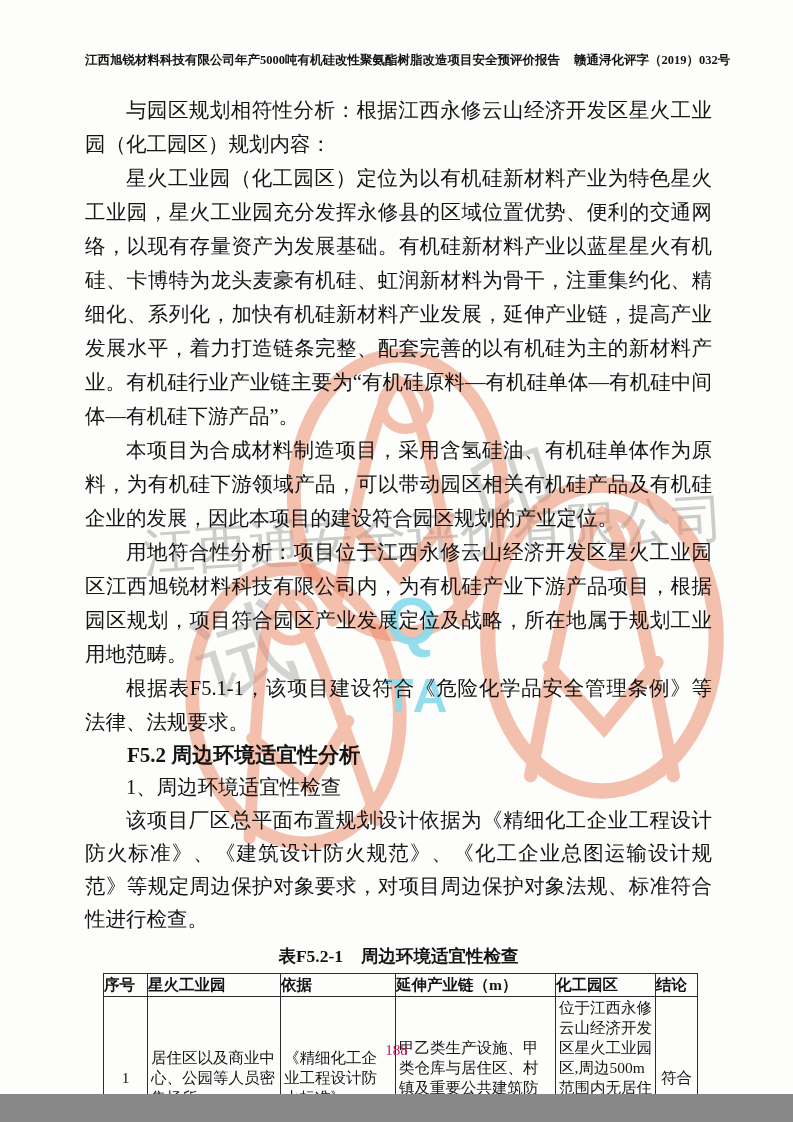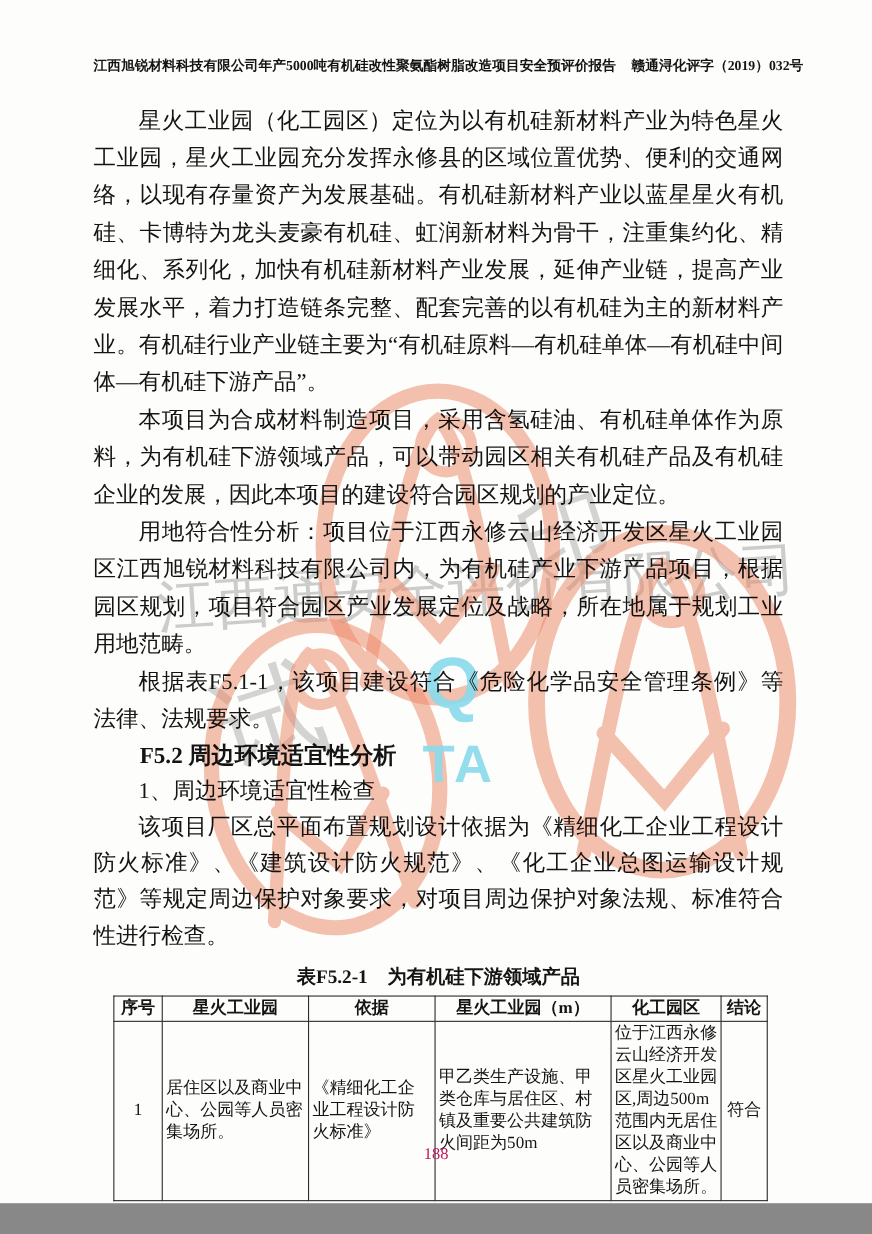--- a/index.html
+++ b/index.html
@@ -35,21 +35,21 @@
   }
   .tbl-caption .cap-label{margin-right:18px;}
   table.check-table{
     border-collapse:collapse;margin:6px 0 0 18px;table-layout:fixed;
     font-size:15.5px;line-height:20px;
   }
   table.check-table th,table.check-table td{
     border:1px solid #2b2b2b;padding:1px 3px;vertical-align:middle;
     overflow:hidden;
   }
-  table.check-table th{font-weight:bold;text-align:center;padding:1px 0;}
+  table.check-table th{font-weight:bold;text-align:left;padding:1px 0;}
   td.c-center{text-align:center;}
   td.c-left{text-align:left;}
   .footer-pagenum{
     position:absolute;left:0;width:793px;top:1042px;
     text-align:center;font-size:15px;color:#be185d;
   }
   
   .watermark{
     position:absolute;inset:0;pointer-events:none;mix-blend-mode:multiply;
   }
@@ -80,48 +80,49 @@
 <div class="page">
 
   <div class="content">
 
     <div class="doc-header">
       <span class="hdr-left">江西旭锐材料科技有限公司年产5000吨有机硅改性聚氨酯树脂改造项目安全预评价报告</span>
       <span class="hdr-right">赣通浔化评字（2019）032号</span>
     </div>
 
     <div class="body-text">
+      <p>与园区规划相符性分析：根据江西永修云山经济开发区星火工业园（化工园区）规划内容：</p>
       <p>星火工业园（化工园区）定位为以有机硅新材料产业为特色星火工业园，星火工业园充分发挥永修县的区域位置优势、便利的交通网络，以现有存量资产为发展基础。有机硅新材料产业以蓝星星火有机硅、卡博特为龙头麦豪有机硅、虹润新材料为骨干，注重集约化、精细化、系列化，加快有机硅新材料产业发展，延伸产业链，提高产业发展水平，着力打造链条完整、配套完善的以有机硅为主的新材料产业。有机硅行业产业链主要为“有机硅原料—有机硅单体—有机硅中间体—有机硅下游产品”。</p>
       <p>本项目为合成材料制造项目，采用含氢硅油、有机硅单体作为原料，为有机硅下游领域产品，可以带动园区相关有机硅产品及有机硅企业的发展，因此本项目的建设符合园区规划的产业定位。</p>
       <p>用地符合性分析：项目位于江西永修云山经济开发区星火工业园区江西旭锐材料科技有限公司内，为有机硅产业下游产品项目，根据园区规划，项目符合园区产业发展定位及战略，所在地属于规划工业用地范畴。</p>
       <p>根据表F5.1-1，该项目建设符合《危险化学品安全管理条例》等法律、法规要求。</p>
 
       <p class="sec-heading">F5.2 周边环境适宜性分析</p>
       <p class="sub-heading">1、周边环境适宜性检查</p>
       <p class="sec-para">该项目厂区总平面布置规划设计依据为《精细化工企业工程设计防火标准》、《建筑设计防火规范》、《化工企业总图运输设计规范》等规定周边保护对象要求，对项目周边保护对象法规、标准符合性进行检查。</p>
 
       <div class="tbl-caption">
-        <span class="cap-label">表F5.2-1</span><span>为有机硅下游领域产品</span>
+        <span class="cap-label">表F5.2-1</span><span>周边环境适宜性检查</span>
       </div>
 
       <table class="check-table">
         <colgroup>
           <col style="width:44px">
             <col style="width:133px">
             <col style="width:115px">
           <col style="width:160px">
             <col style="width:100px">
             <col style="width:42px">
         </colgroup>
         <thead>
           <tr>
             <th>序号</th>
             <th>星火工业园</th>
             <th>依据</th>
-            <th>星火工业园（m）</th>
+            <th>延伸产业链（m）</th>
             <th>化工园区</th>
             <th>结论</th>
           </tr>
         </thead>
         <tbody>
           <tr style="height:138px;">
             <td class="c-center">1</td>
             <td class="c-left">居住区以及商业中心、公园等人员密集场所。</td>
             <td class="c-left">《精细化工企业工程设计防火标准》</td>
             <td class="c-left">甲乙类生产设施、甲类仓库与居住区、村镇及重要公共建筑防火间距为50m</td>

